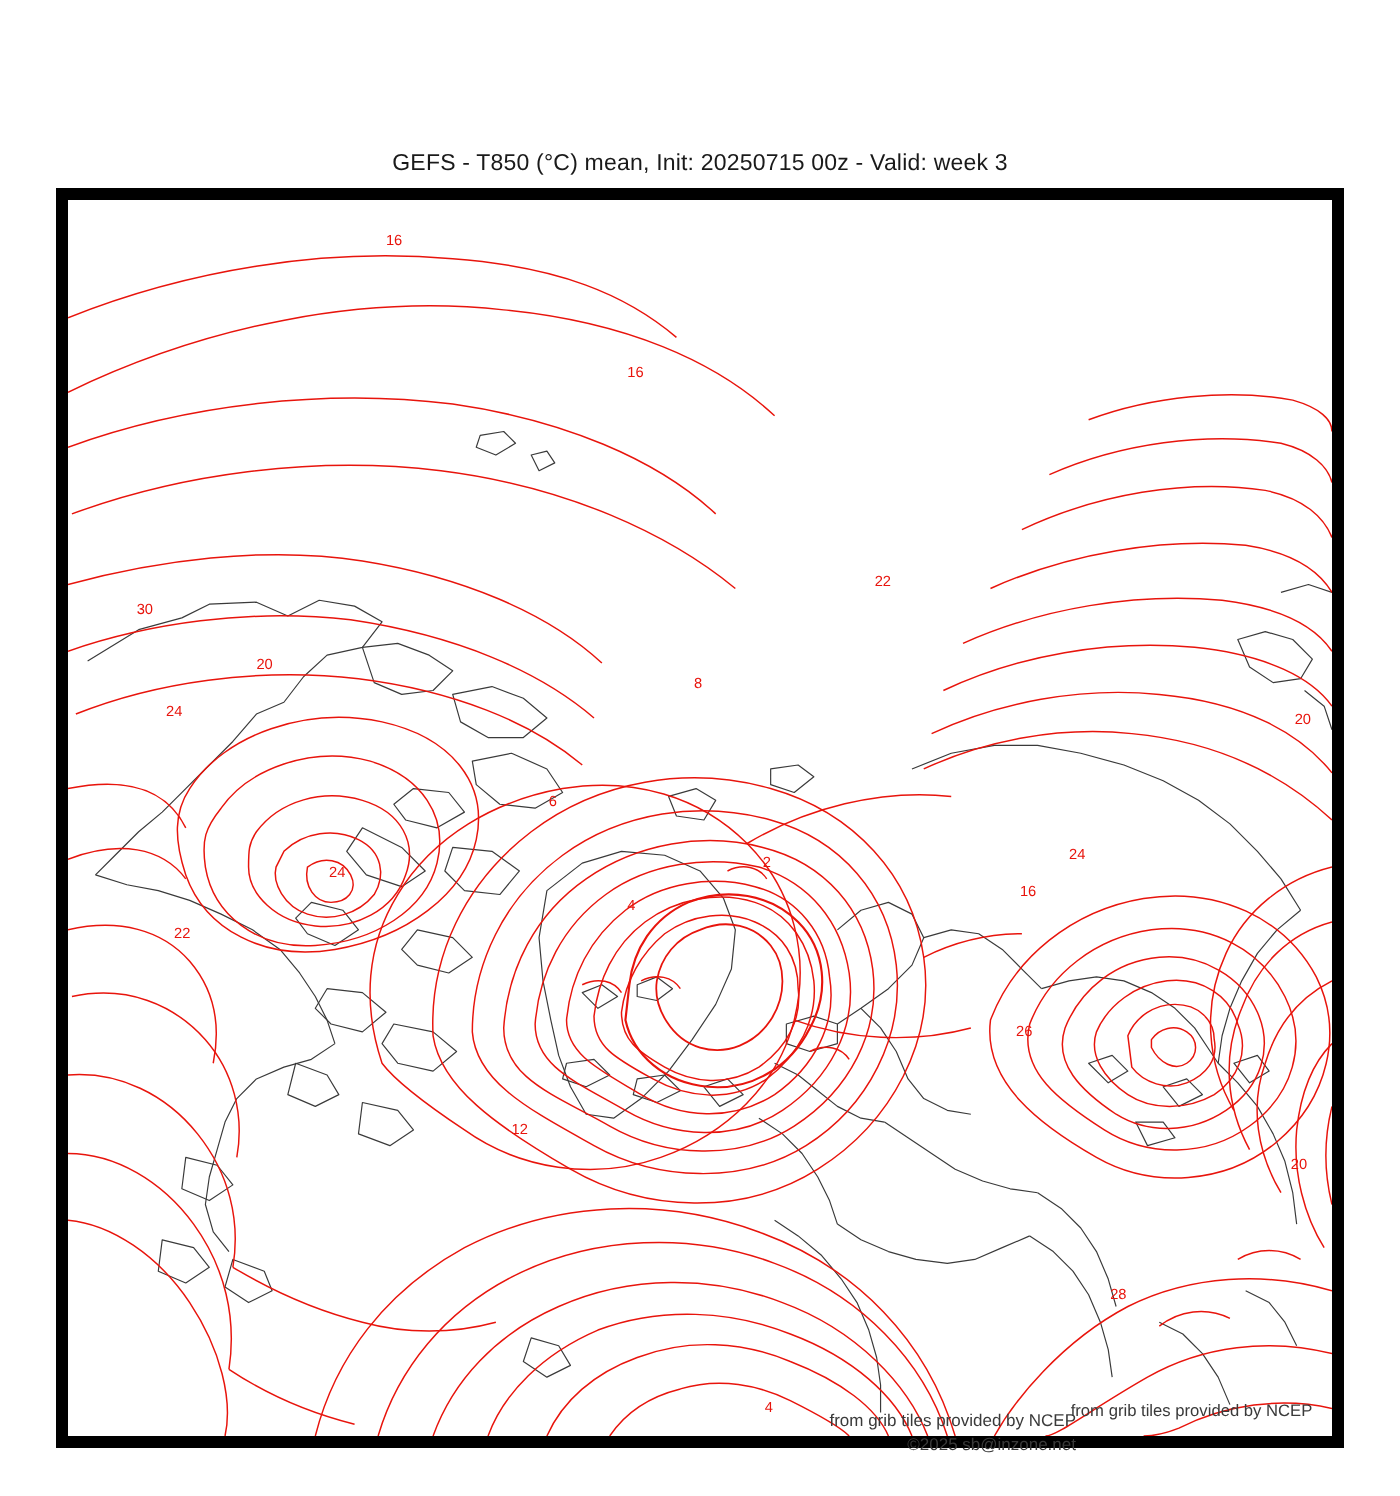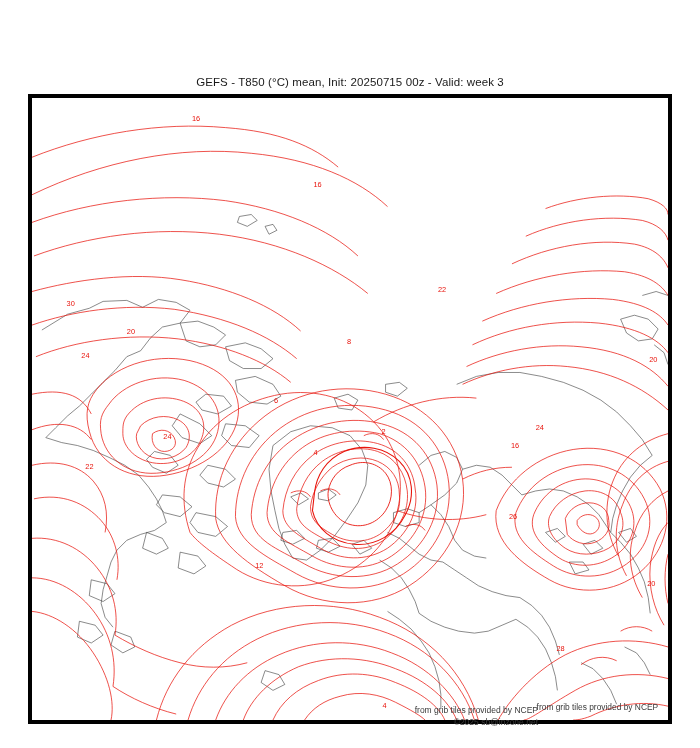--- a/index.html
+++ b/index.html
@@ -5,21 +5,21 @@
   html,body{margin:0;padding:0;background:#ffffff;}
   body{width:700px;height:748px;font-family:"Liberation Sans",sans-serif;position:relative;overflow:hidden;}
   #chart-root{position:absolute;left:0;top:0;width:572px;height:748px;background:#ffffff;}
   .chart-title{
     position:absolute;left:0;top:76px;width:700px;text-align:center;
     font-size:11.5px;color:#1a1a1a;font-family:"Liberation Sans",sans-serif;
     letter-spacing:0.1px;
   }
   .plot-frame{
     position:absolute;left:28px;top:94px;width:644px;height:630px;
-    border:4px solid #000000;box-sizing:border-box;background:#ffffff;overflow:hidden;
+    border:6px solid #000000;box-sizing:border-box;background:#ffffff;overflow:hidden;
   }
   .plot-svg{position:absolute;left:0;top:0;width:100%;height:100%;}
   .credit-a{
     position:absolute;right:34px;top:705px;font-size:8.5px;color:#3a3a3a;
     font-family:"Liberation Sans",sans-serif;
   }
   .credit-b{
     position:absolute;right:34px;top:717px;font-size:8.5px;color:#3a3a3a;
     font-family:"Liberation Sans",sans-serif;
     text-align:right;

